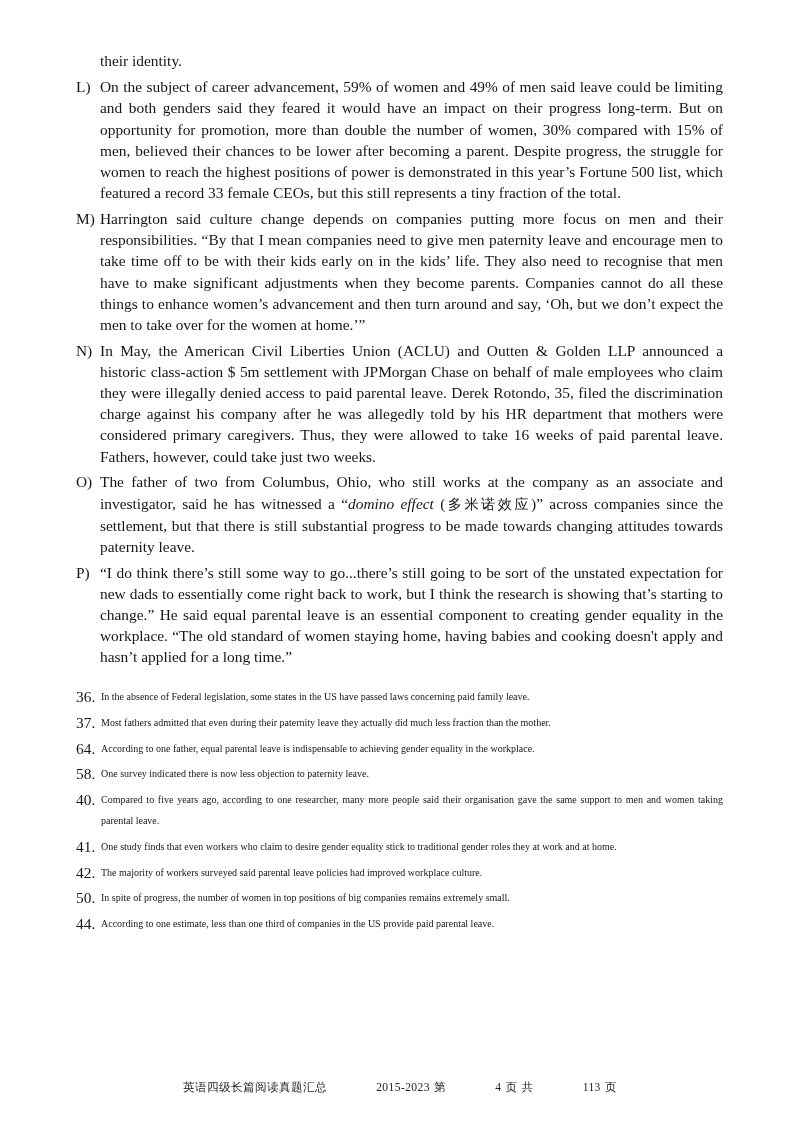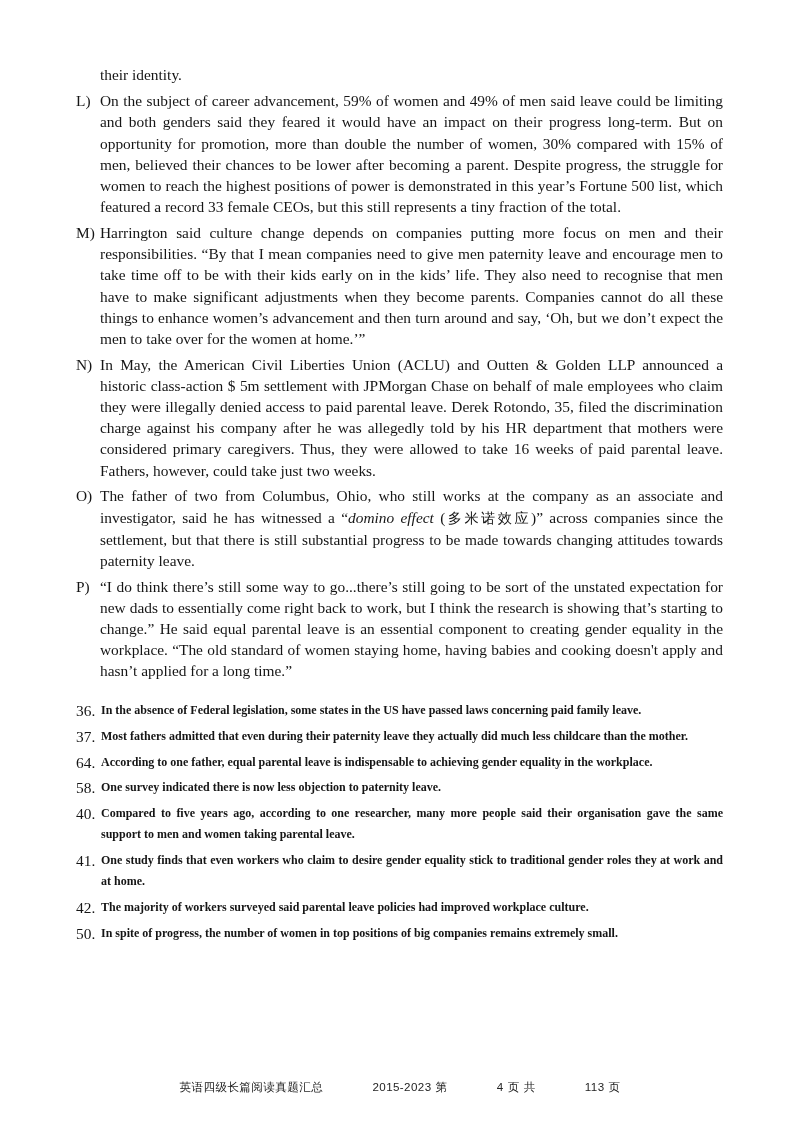--- a/index.html
+++ b/index.html
@@ -16,21 +16,21 @@
     color: #151515;
     overflow: hidden;
   }
 
   #page {
     position: absolute;
     left: 0;
     top: 0;
     width: 800px;
     height: 976px;
-    padding: 64px 77px 0 76px;
+    padding: 50px 77px 0 76px;
   }
 
   
   .cont-line {
     font-size: 15.4px;
     line-height: 21.2px;
     text-align: justify;
     text-justify: inter-word;
     margin: 0 0 5px 0;
     padding-left: 24px;
@@ -77,43 +77,42 @@
   }
   .q-num {
     flex: 0 0 25px;
     width: 25px;
     font-size: 15.4px;
     line-height: 21.2px;
     white-space: nowrap;
   }
   .q-text {
     flex: 1 1 auto;
-    font-size: 12px;
+    font-size: 10px;
     line-height: 21.2px;
     text-align: justify;
     text-justify: inter-word;
     hyphens: none;
-    font-weight: bold;
   }
 
   
   #footer {
     position: absolute;
     left: 0;
     top: 1080px;
     width: 800px;
     text-align: center;
     font-family: "DejaVu Sans", "Liberation Sans", sans-serif;
     font-size: 11.6px;
     letter-spacing: 0.4px;
     color: #242424;
     white-space: nowrap;
   }
   #footer .lat {
-    font-family: Liberation Sans, sans-serif;
+    font-family: Liberation Serif, serif;
     margin-left: 45px;
   }
 </style>
 </head>
 <body>
 
 <div id="page">
 
   <p class="cont-line">their identity.</p>
 
@@ -142,21 +141,21 @@
 
   <div class="q-gap"></div>
 
   <div id="question-list">
       <div class="qitem">
         <div class="q-num">36.</div>
         <div class="q-text">In the absence of Federal legislation, some states in the US have passed laws concerning paid family leave.</div>
       </div>
       <div class="qitem">
         <div class="q-num">37.</div>
-        <div class="q-text">Most fathers admitted that even during their paternity leave they actually did much less childcare than the mother.</div>
+        <div class="q-text">Most fathers admitted that even during their paternity leave they actually did much less fraction than the mother.</div>
       </div>
       <div class="qitem">
         <div class="q-num">64.</div>
         <div class="q-text">According to one father, equal parental leave is indispensable to achieving gender equality in the workplace.</div>
       </div>
       <div class="qitem">
         <div class="q-num">58.</div>
         <div class="q-text">One survey indicated there is now less objection to paternity leave.</div>
       </div>
       <div class="qitem">
@@ -168,20 +167,24 @@
         <div class="q-text">One study finds that even workers who claim to desire gender equality stick to traditional gender roles they at work and at home.</div>
       </div>
       <div class="qitem">
         <div class="q-num">42.</div>
         <div class="q-text">The majority of workers surveyed said parental leave policies had improved workplace culture.</div>
       </div>
       <div class="qitem">
         <div class="q-num">50.</div>
         <div class="q-text">In spite of progress, the number of women in top positions of big companies remains extremely small.</div>
       </div>
+      <div class="qitem">
+        <div class="q-num">44.</div>
+        <div class="q-text">According to one estimate, less than one third of companies in the US provide paid parental leave.</div>
+      </div>
     </div>
 
 </div>
 
 <div id="footer">
   <span>英语四级长篇阅读真题汇总</span>
   <span class="lat">2015-2023</span>
   <span>第</span>
   <span class="lat">4</span>
   <span>页</span>

